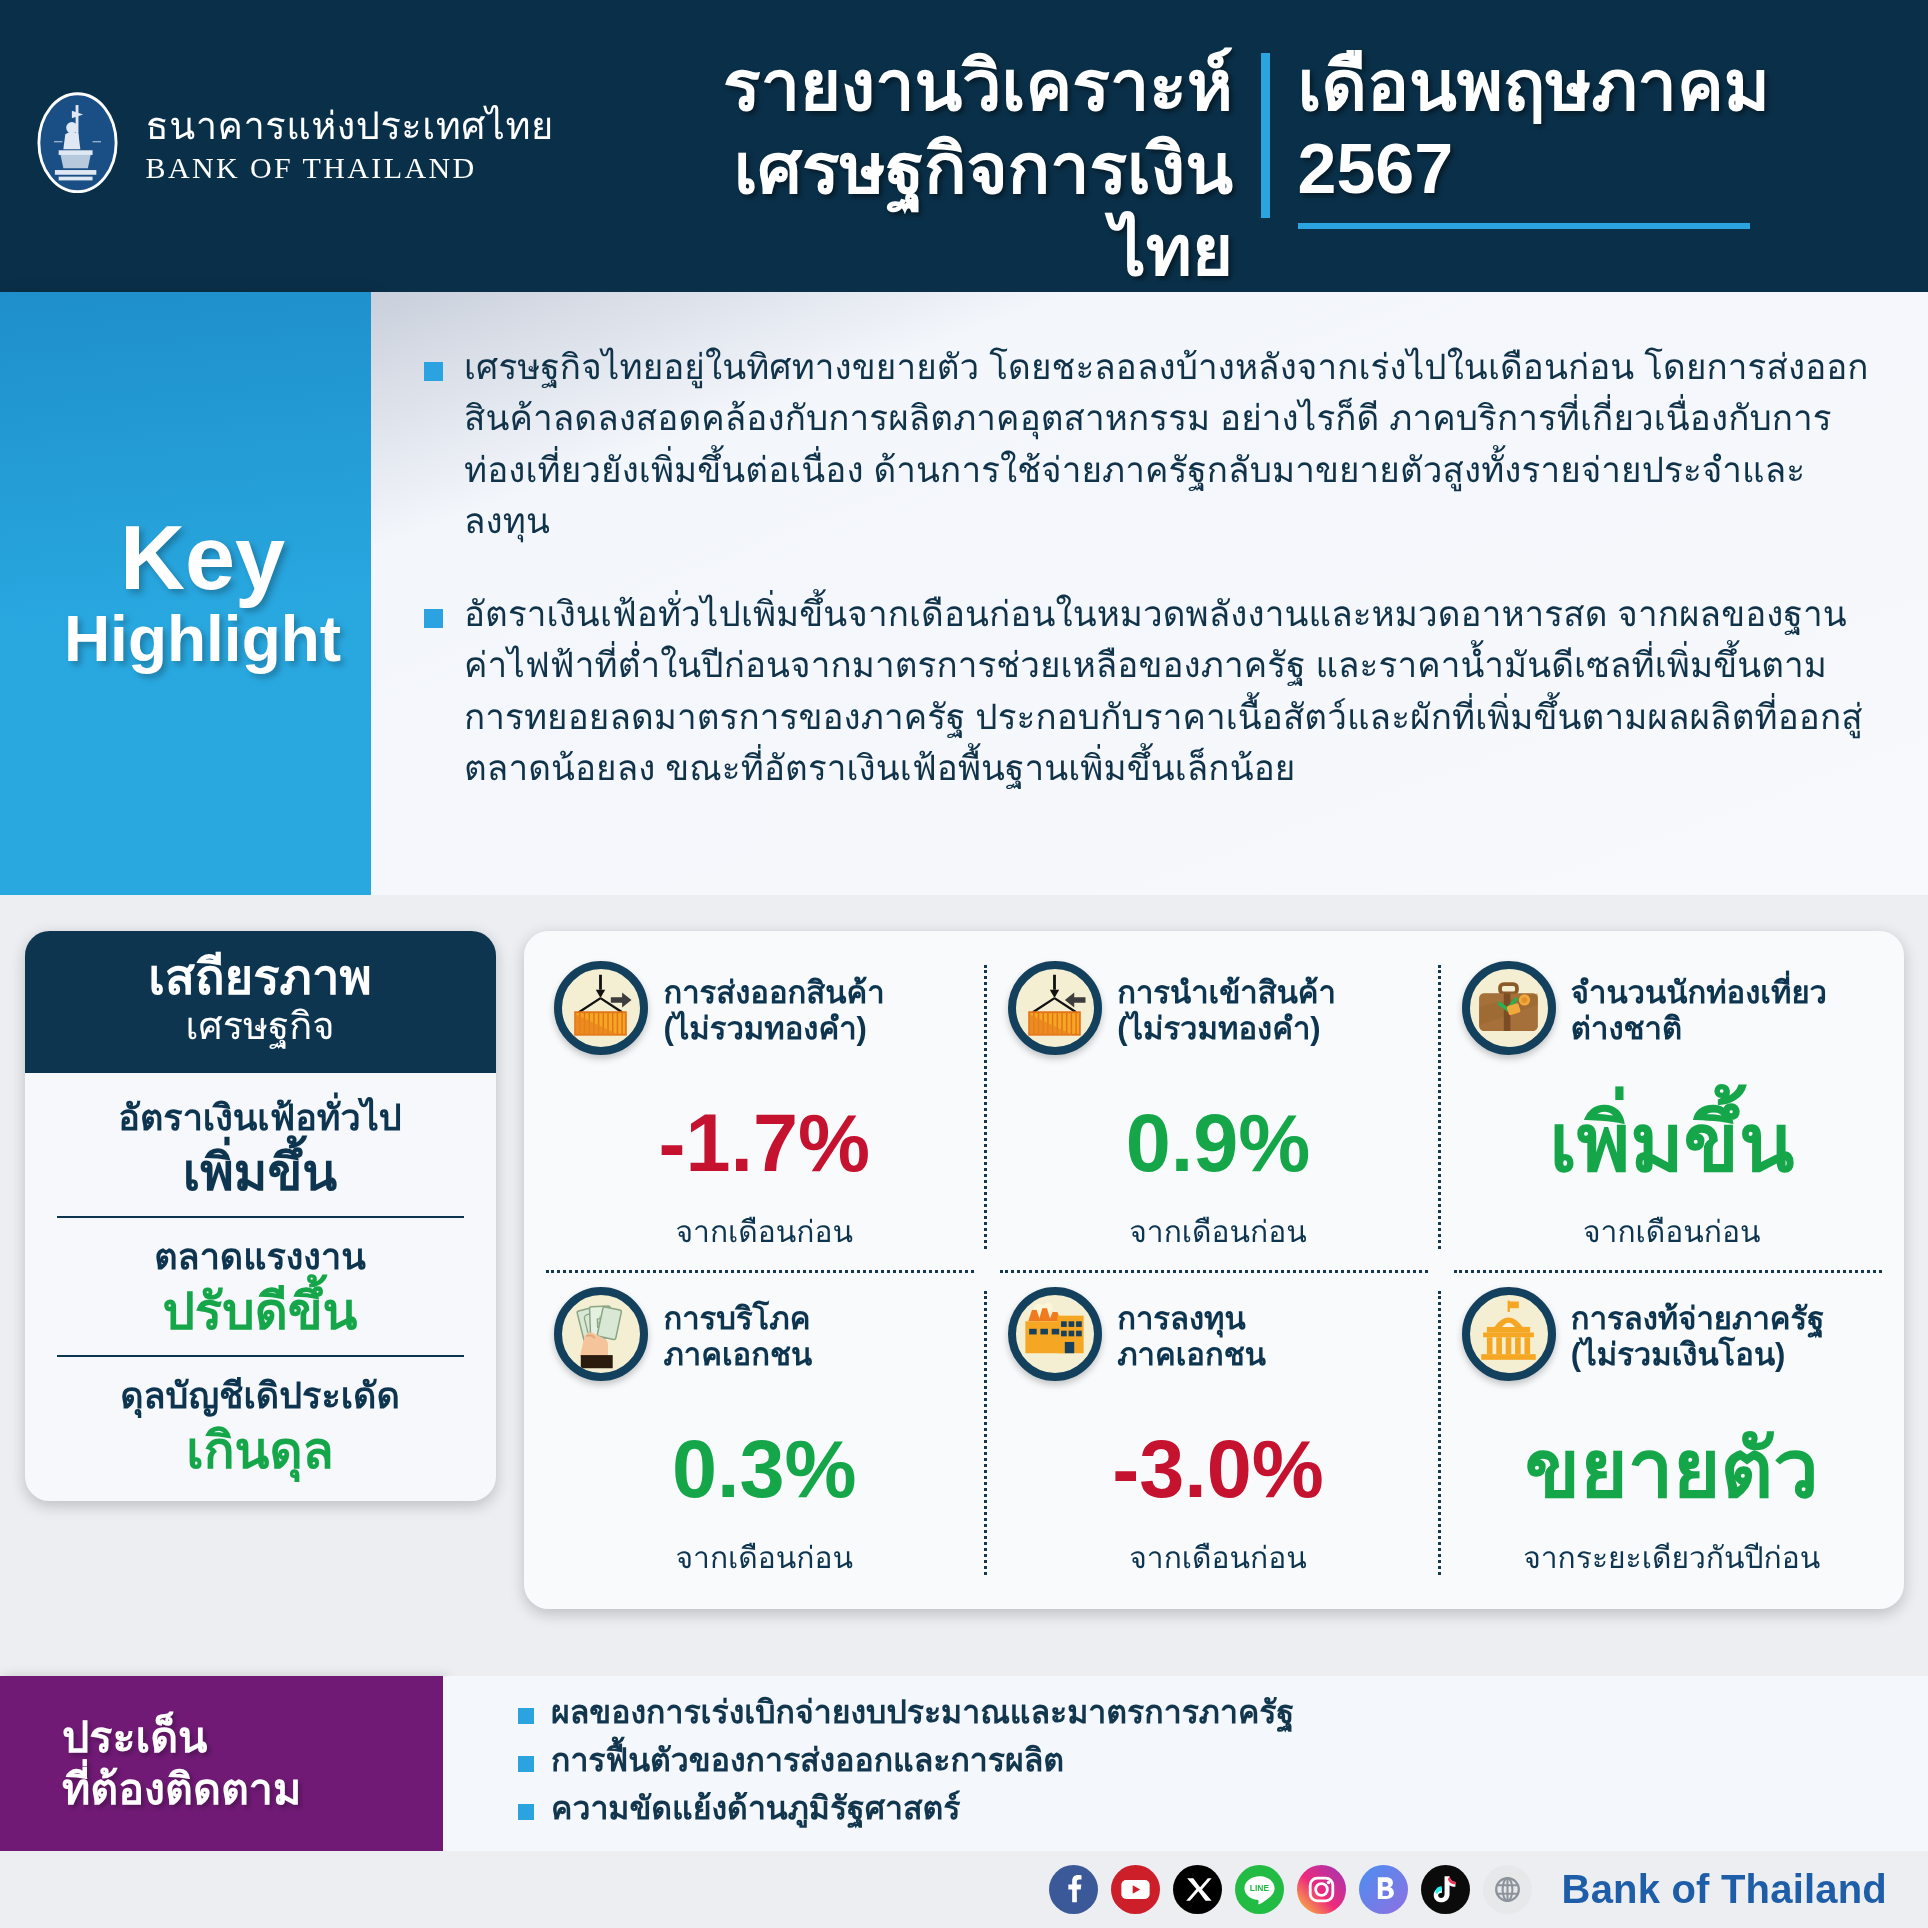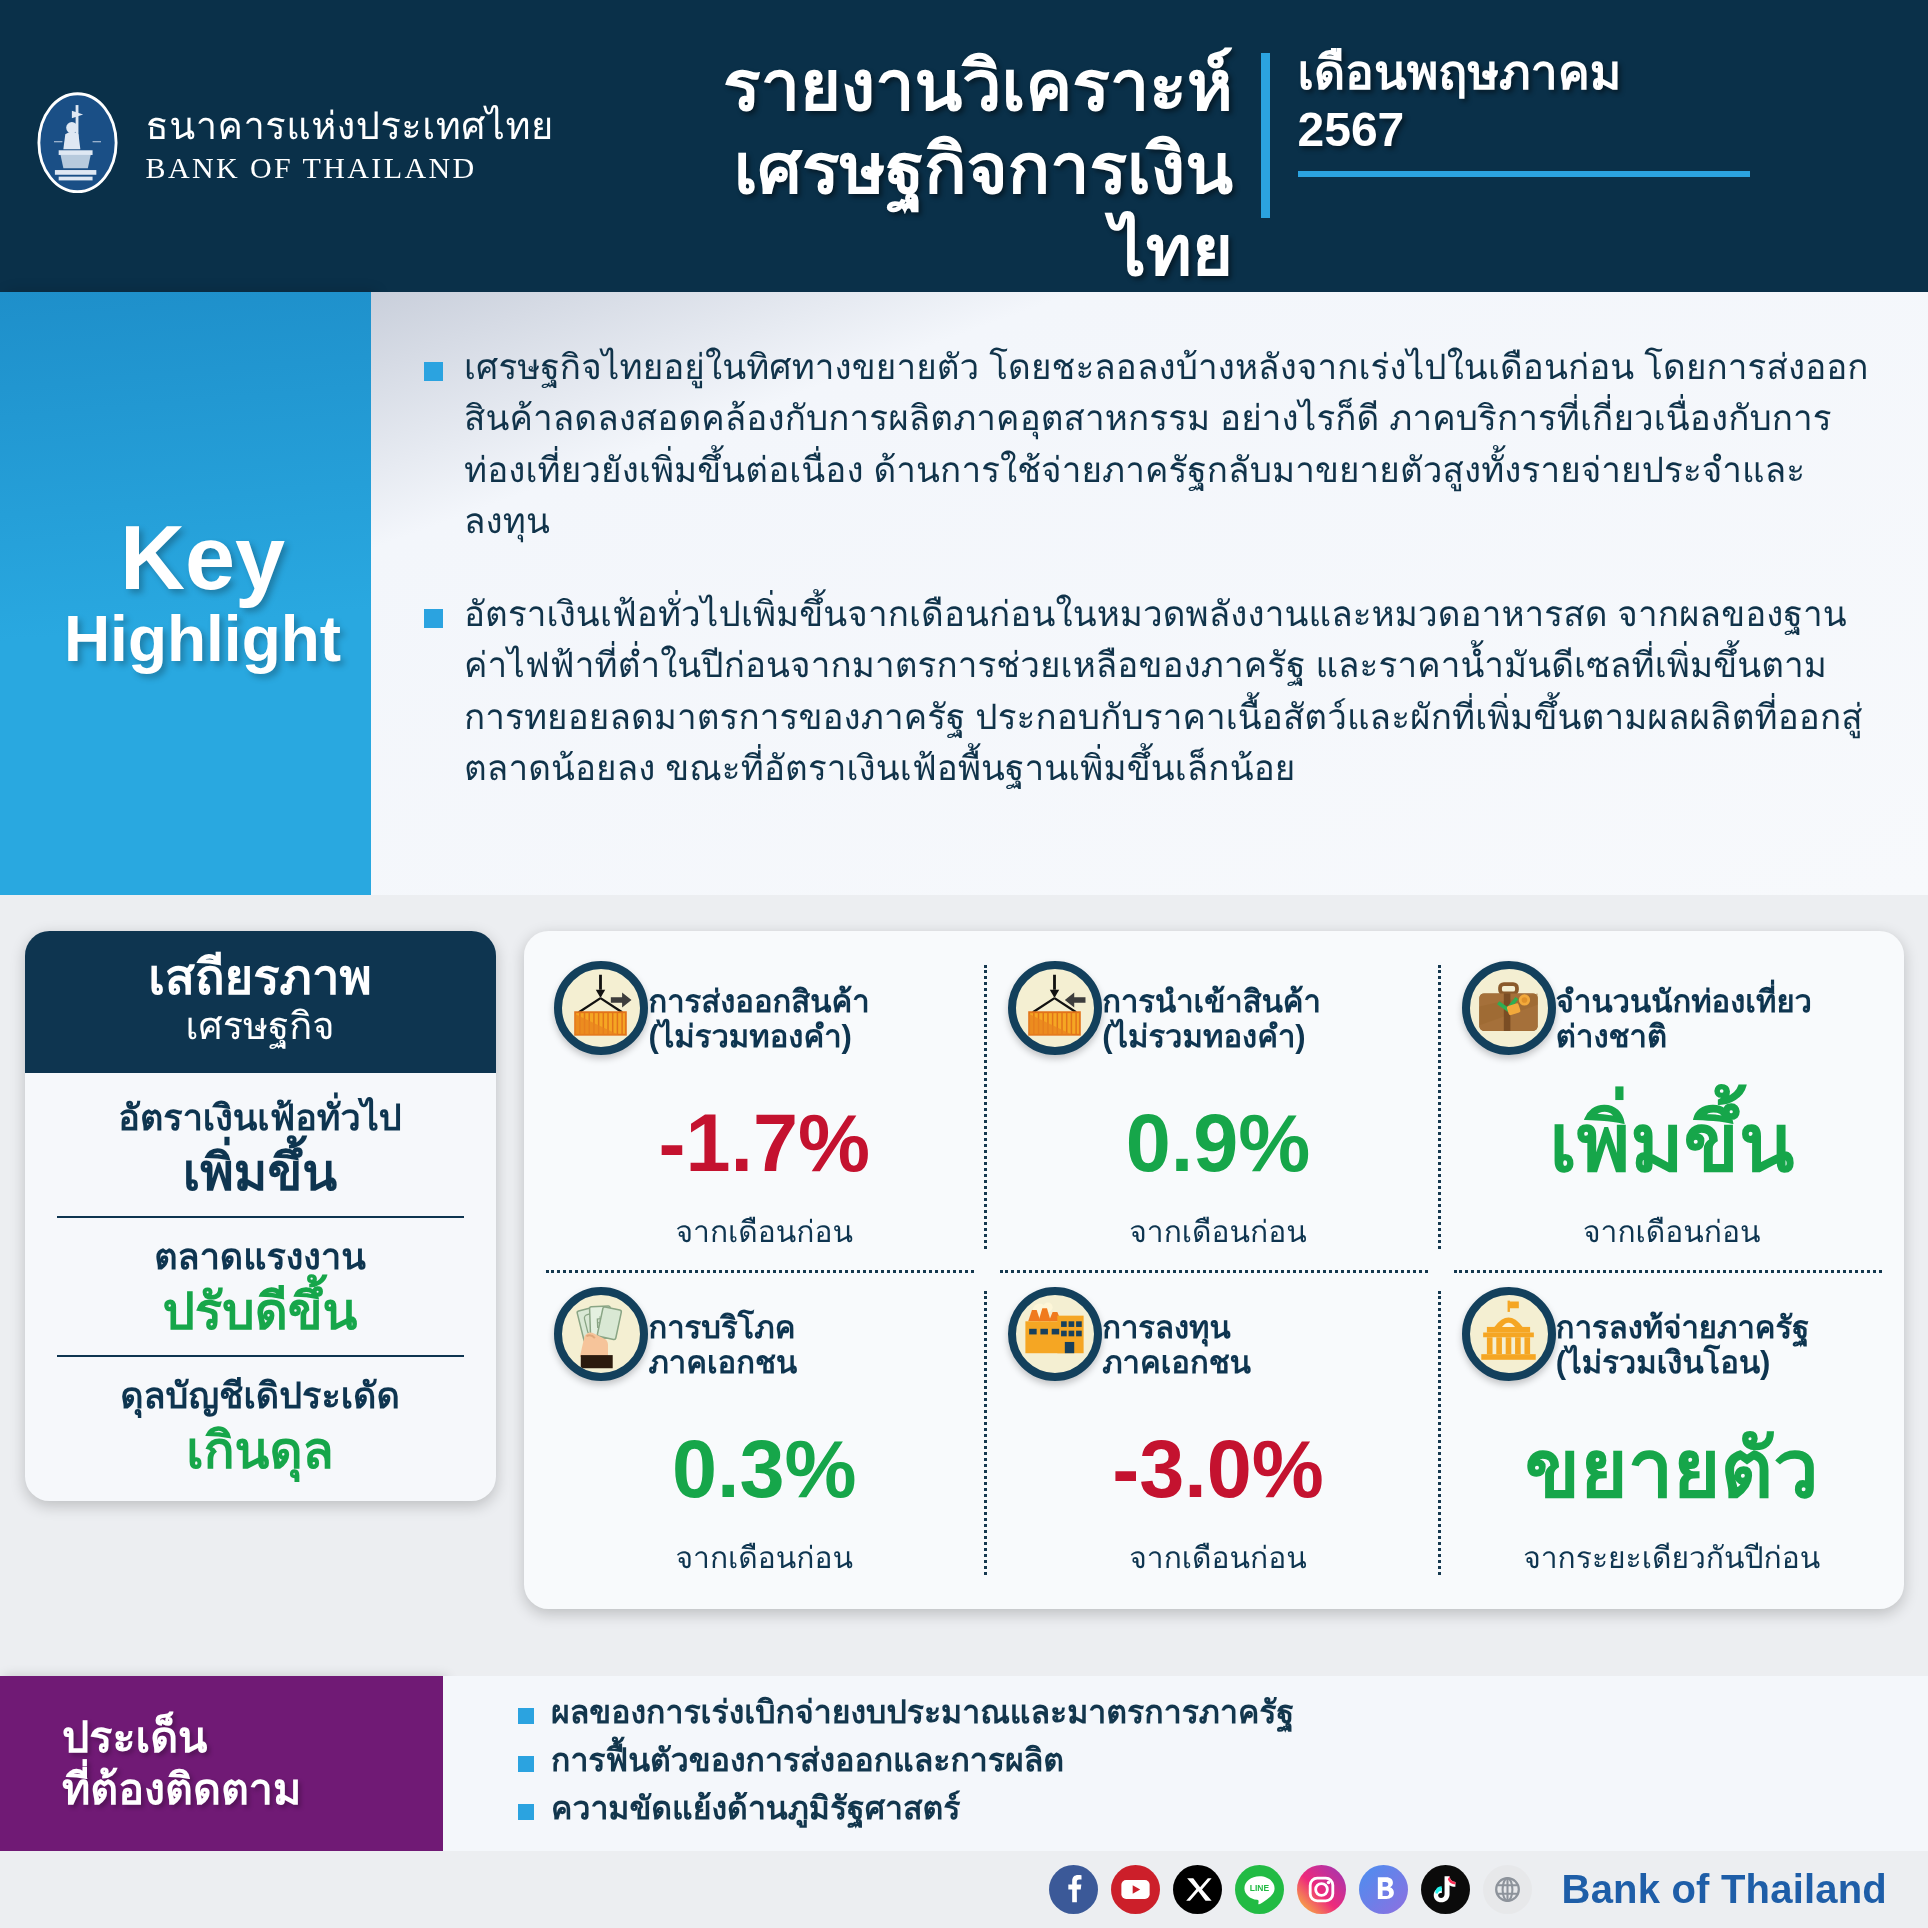--- a/index.html
+++ b/index.html
@@ -32,21 +32,21 @@
     position:absolute; left:659px; top:45px; display:flex; align-items:flex-start;
   }
   .title-main {
     color:#ffffff; font-size:70px; font-weight:700; line-height:1.18;
     text-align:right; width:574px;
     text-shadow: 2.8px 2.8px 5.6px rgba(0,0,0,.45);
   }
   .title-rule { width:8.5px; background:#2ba3e0; margin:7.5px 28px 0 28px; height:165px; }
   .title-side { width:490px; }
   .title-month {
-    color:#ffffff; font-size:48px; font-weight:700; line-height:1.18;
+    color:#ffffff; font-size:70px; font-weight:700; line-height:1.18;
     text-shadow: 2.8px 2.8px 5.6px rgba(0,0,0,.45);
   }
   .title-year-underline {
     height:5.6px; background:#2ba3e0; width:452px; margin-top:13px;
   }
 
   
   .kh-band { position:absolute; left:0; top:292px; width:1928px; height:603px; }
   .kh-left {
     position:absolute; left:0; top:0; width:371px; height:603px;
@@ -109,21 +109,21 @@
   }
   .cell { position:relative; padding:17px 13px 9.4px 21px; display:flex; flex-direction:column; }
   .cell.vline::after {
     content:""; position:absolute; right:0; top:21px; bottom:21px;
     border-right:3.8px dotted #15384f;
   }
   .cell.hline::before {
     content:""; position:absolute; left:13px; right:13px; top:0;
     border-top:3.8px dotted #15384f;
   }
-  .cell-head { display:flex; align-items:flex-end; }
+  .cell-head { display:flex; align-items:center; gap:15px; }
   .ic {
     flex:0 0 auto; width:94px; height:94px; border-radius:50%;
     background:#f4efd2; border:8.5px solid #13405c; position:relative; overflow:hidden;
     box-shadow:0 3.8px 7.5px rgba(0,0,0,.22);
   }
   .ic svg { position:absolute; left:0; top:0; }
   .cell-title {
     color:#0e3550; font-size:31px; font-weight:700; line-height:1.15; padding-top:5.6px;
   }
   .cell-val {

